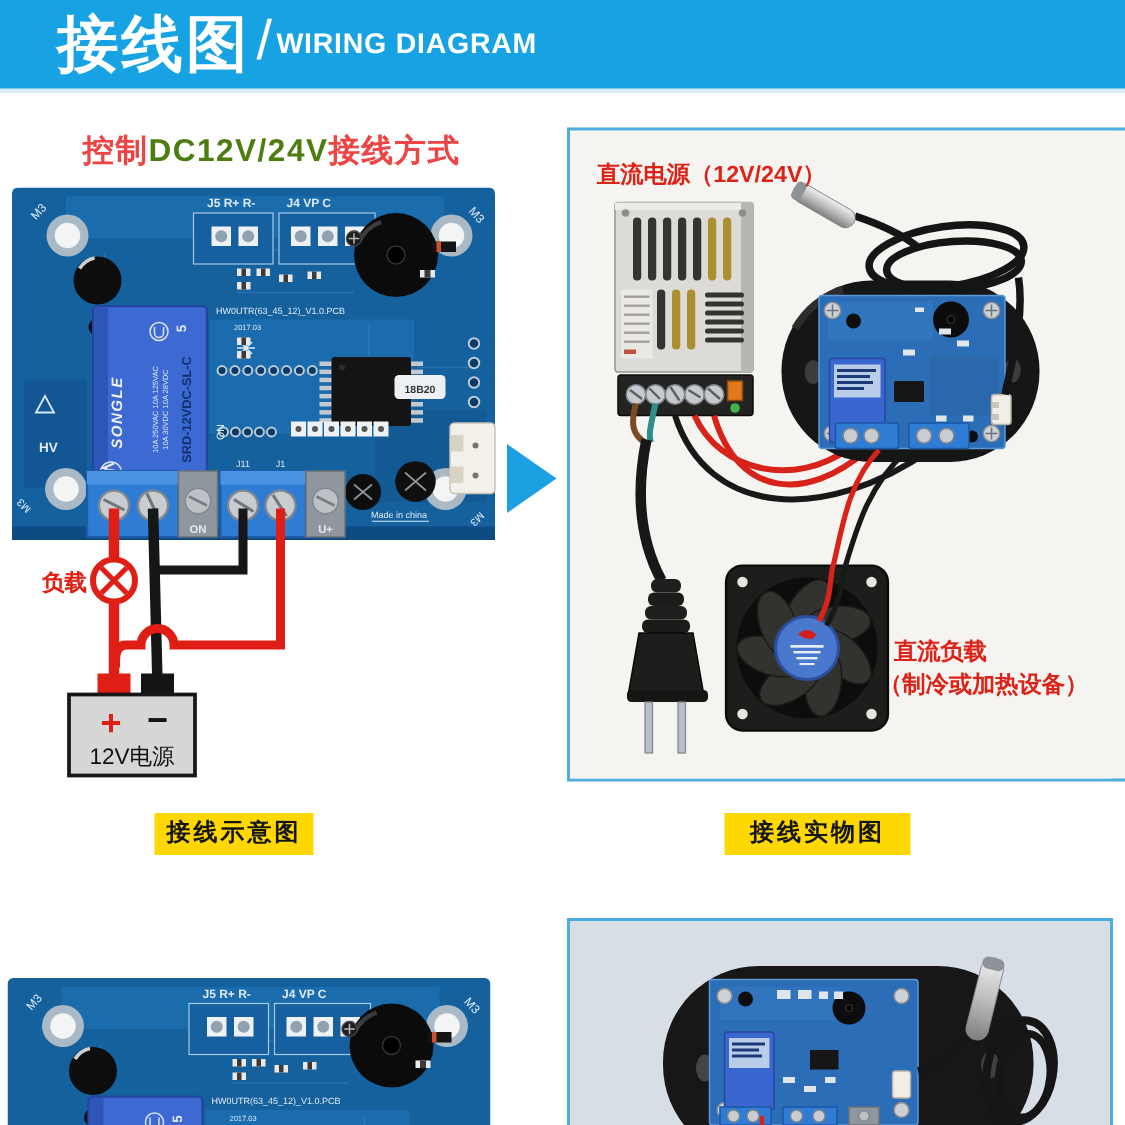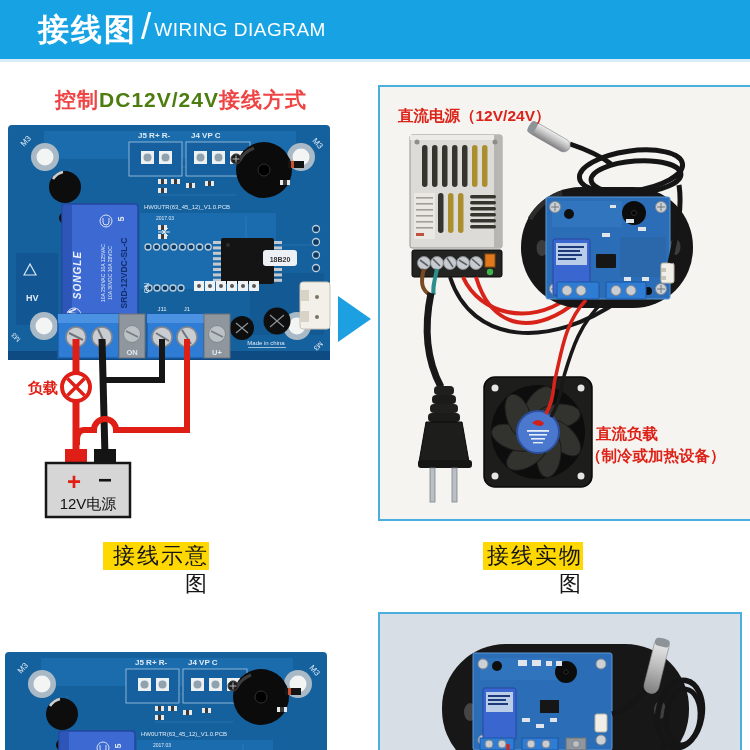--- a/index.html
+++ b/index.html
@@ -5,35 +5,35 @@
   html,body{margin:0;padding:0;background:#fff}
   .page{position:relative;width:750px;height:750px;background:#ffffff;overflow:hidden;
         font-family:"Liberation Sans",sans-serif}
   .abs{position:absolute}
   svg{display:block}
 
   
   .hdr{position:absolute;left:0;top:0;width:750px;height:62px;background:#17a3e3;
        display:flex;align-items:center;padding-left:38px;box-sizing:border-box;
        border-bottom:3px solid #d9ecf7}
-  .h-zh{color:#fff;font-size:31px;font-weight:bold;letter-spacing:2px}
+  .h-zh{color:#fff;font-size:41px;font-weight:bold;letter-spacing:2px}
   .h-sl{color:#fff;font-size:37px;font-weight:400;margin:0 3px 5px 4px}
-  .h-en{color:#fff;font-size:19px;font-weight:normal;letter-spacing:.5px;margin-top:1px}
+  .h-en{color:#fff;font-size:19px;font-weight:bold;letter-spacing:.5px;margin-top:1px}
 
   
   .sec-title{position:absolute;left:0;width:362px;text-align:center;
              font-size:21px;font-weight:bold;letter-spacing:1px}
   .tb{color:#ef4444}
   .tr{color:#4d7c0f}
 
   
-  .caption{position:absolute;background:#ffd802;color:#151515;font-size:22px;
-           font-weight:normal;text-align:right;height:28px;line-height:28px;letter-spacing:2px}
+  .caption{position:absolute;background:#ffd802;color:#151515;font-size:16px;
+           font-weight:bold;text-align:center;height:28px;line-height:28px;letter-spacing:2px}
   .cap-left{left:103px;top:542px;width:106px}
-  .cap-right{left:483px;top:542px;width:100px}
+  .cap-right{left:483px;top:542px;width:124px}
 
   
   .photo-box{position:absolute;border:2px solid #4aaede;box-sizing:border-box;
              background:#f5f4f1;overflow:hidden}
 
   
   .arrow{position:absolute;left:338px;top:296px;width:0;height:0;
          border-left:33px solid #1da0e2;border-top:23px solid transparent;
          border-bottom:23px solid transparent}
 

